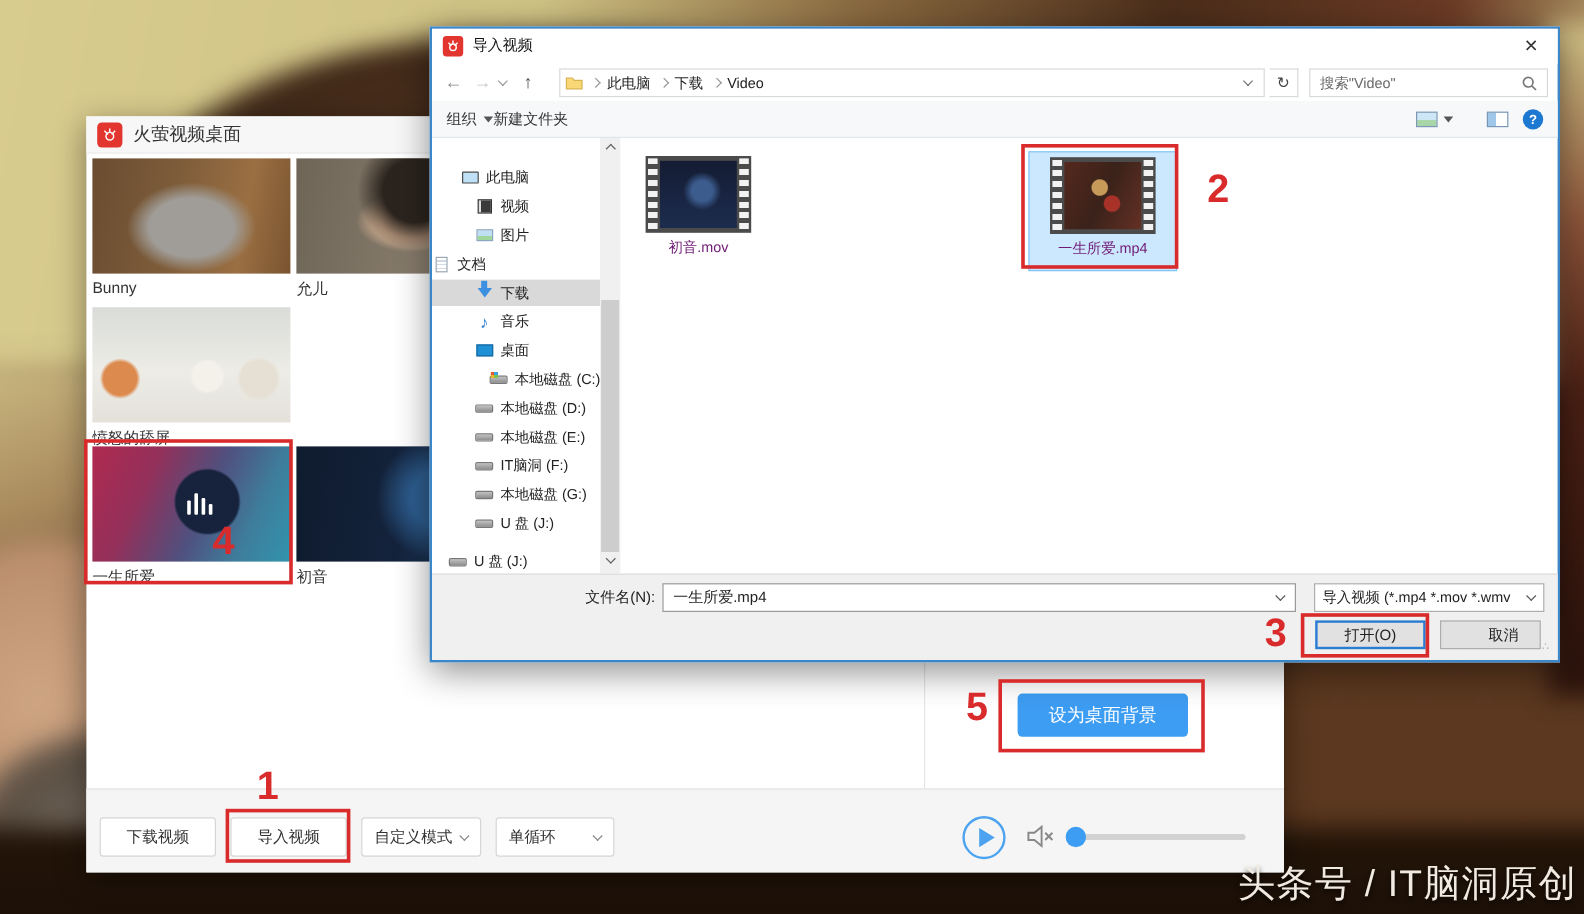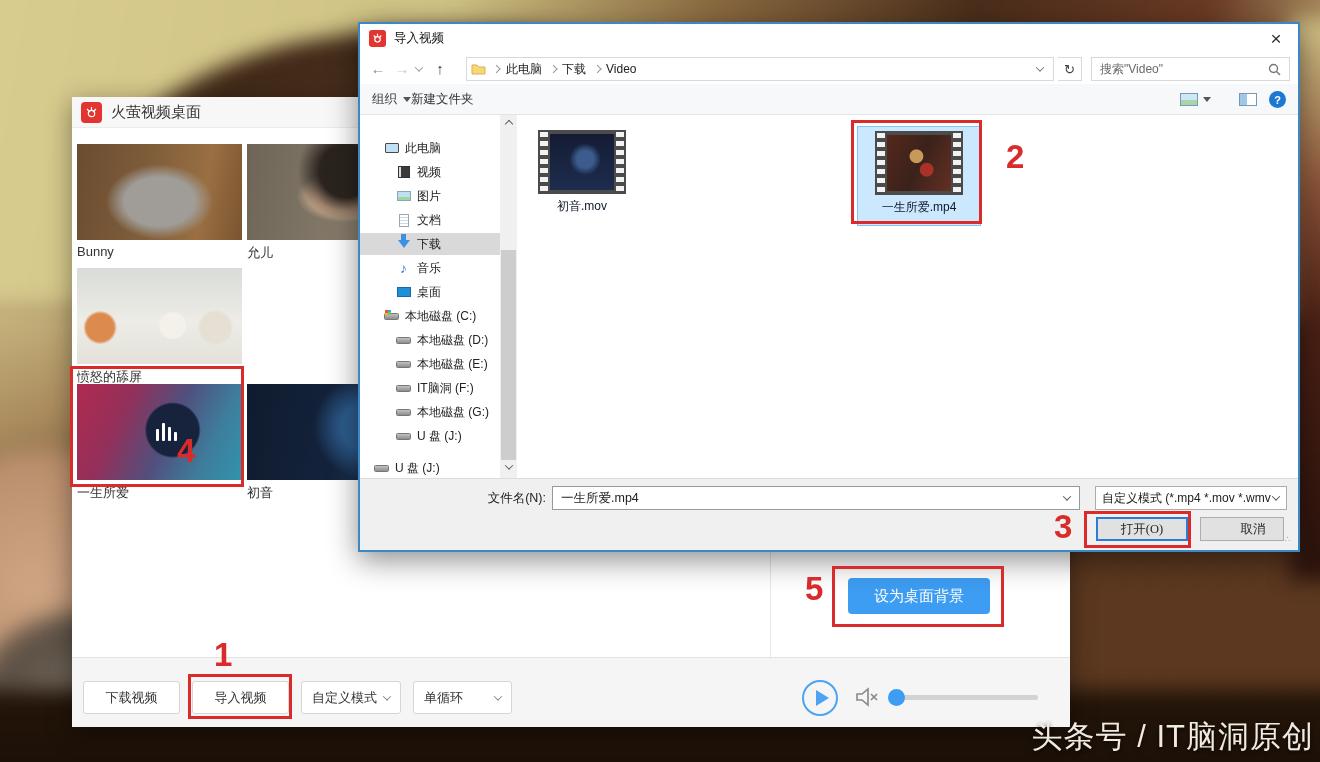--- a/index.html
+++ b/index.html
@@ -33,21 +33,21 @@
     box-shadow:0 6px 24px rgba(0,0,0,.4); z-index:10; }
   .app-titlebar { position:absolute; left:0; top:0; right:0; height:31px; background:#f7f7f7;
     border-bottom:1px solid #ebebeb; display:flex; align-items:center; }
   .app-logo { width:21px; height:21px; margin-left:9px; border-radius:4px; background:#e23530;
     display:flex; align-items:center; justify-content:center; }
   .app-title { margin-left:9px; font-size:15px; color:#333; }
   .app-divider { position:absolute; left:698px; top:31px; bottom:70px; width:0; border-left:1px solid #e6e6e6; }
   .app-bottombar { position:absolute; left:0; right:0; bottom:0; height:70px; background:#f5f5f5;
     border-top:1px solid #e2e2e2; }
 
-  .tile { position:absolute; width:132px;margin-top:12px; }
+  .tile { position:absolute; width:132px; }
   .tile-img { width:165px; height:96px; }
   .tile-label { margin-top:4px; font-size:13px; color:#333; }
 
   .t-bunny { background:radial-gradient(ellipse at 50% 60%,#a09d98 0 30%,rgba(0,0,0,0) 46%),
     linear-gradient(100deg,#6a4c30 0%,#7d5c3a 40%,#9a6f42 75%,#7a5430 100%); }
   .t-yuner { background:radial-gradient(circle at 60% 28%,#2b241e 0 22%,rgba(0,0,0,0) 40%),
     radial-gradient(ellipse at 58% 55%,#d9b394 0 18%,rgba(0,0,0,0) 34%),
     linear-gradient(100deg,#6e6557 0%,#857a6a 60%,#97897a 100%); }
   .t-birds { background:radial-gradient(circle at 14% 62%,#dd8a4e 0 9%,rgba(0,0,0,0) 11%),
     radial-gradient(circle at 58% 60%,#f4f1ea 0 11%,rgba(0,0,0,0) 13%),
@@ -141,34 +141,34 @@
     background:repeating-linear-gradient(#f2f2f2 0 5px,#4b4b4b 5px 9px); }
   .film::before { left:2px; } .film::after { right:2px; }
   .screen { position:absolute; left:12px; right:12px; top:4px; bottom:4px; }
   .s-miku { background:radial-gradient(circle at 55% 45%,#3c5c8e 0 18%,rgba(0,0,0,0) 34%),linear-gradient(#141c33,#1d2c4e); }
   .s-jile { background:linear-gradient(115deg,#eaf2f8 0%,#c2d9ea 45%,#9cc0d8 100%); }
   .s-minion { background:radial-gradient(circle at 28% 58%,#e0b23a 0 16%,rgba(0,0,0,0) 18%),
     radial-gradient(circle at 66% 52%,#e0b23a 0 18%,rgba(0,0,0,0) 20%),linear-gradient(#32291c,#4c3e28); }
   .s-love { background:radial-gradient(circle at 46% 38%,#c89a5a 0 13%,rgba(0,0,0,0) 15%),
     radial-gradient(circle at 62% 62%,#a83228 0 12%,rgba(0,0,0,0) 14%),
     linear-gradient(115deg,#55281e 0%,#3a221a 50%,#643024 100%); }
-  .fname { margin-top:4px; font-size:12px; color:#0f172a; }
+  .fname { margin-top:4px; font-size:12px; color:#701a75; }
 
   
   .dlg-footer { position:absolute; left:0; right:0; bottom:0; height:72px; background:#f0f0f0; border-top:1px solid #dcdcdc; }
   .fn-label { position:absolute; left:0; top:11px; width:186px; text-align:right; font-size:12.5px; }
   .fn-input { position:absolute; left:192px; top:7px; width:528px; height:24px; background:#fff;
     border:1px solid #999; display:flex; align-items:center; padding:0 8px; font-size:12.5px; }
   .fn-input .chev { position:absolute; right:9px; color:#555; }
   .ft-combo { position:absolute; left:735px; top:7px; width:192px; height:24px; background:#fff;
     border:1px solid #adadad; display:flex; align-items:center; padding:0 6px; font-size:12px; white-space:nowrap; overflow:hidden; }
   .ft-combo .chev { position:absolute; right:7px; color:#555; }
   .btn { position:absolute; top:38px; height:24px; background:#e1e1e1; border:1px solid #adadad;
     display:flex; align-items:center; justify-content:center; font-size:12.5px; }
-  .btn-open { left:736px; width:92px; border:2px solid #2b7cd3;font-family:Liberation Serif, serif; }
+  .btn-open { left:736px; width:92px; border:2px solid #2b7cd3; }
   .btn-cancel { left:840px; width:84px;padding-left:22px; }
   .grip { position:absolute; right:3px; bottom:3px; width:10px; height:10px; color:#aaa; font-size:9px; line-height:5px; letter-spacing:1px; }
 
   
   .anno { position:absolute; border:3px solid #d92b2b; z-index:30; }
   .anno-num { position:absolute; color:#d92b2b; font-size:33px; font-weight:600; z-index:30; }
 
   svg { display:block; }
 </style>
 </head>
@@ -325,21 +325,21 @@
           <span class="i-film"></span>
         </span>
       <span>视频</span>
     </div>
     <div class="tree-item" style="top:70px; padding-left:36px;">
       <span class="ti">
           <span class="i-pic"></span>
         </span>
       <span>图片</span>
     </div>
-    <div class="tree-item" style="top:94px; padding-left:36px;">
+    <div class="tree-item" style="top:94px; ">
       <span class="ti">
           <span class="i-doc"></span>
         </span>
       <span>文档</span>
     </div>
     <div class="tree-item sel" style="top:118px; padding-left:36px;">
       <span class="ti">
           <span class="i-down"></span>
         </span>
       <span>下载</span>
@@ -347,21 +347,21 @@
     <div class="tree-item" style="top:142px; padding-left:36px;">
       <span class="ti i-music">♪</span>
       <span>音乐</span>
     </div>
     <div class="tree-item" style="top:166px; padding-left:36px;">
       <span class="ti">
           <span class="i-desktop"></span>
         </span>
       <span>桌面</span>
     </div>
-    <div class="tree-item" style="top:190px; padding-left:24px;">
+    <div class="tree-item" style="top:190px; padding-left:48px;">
       <span class="ti">
           <span class="i-disk i-disk-os"></span>
         </span>
       <span>本地磁盘 (C:)</span>
     </div>
     <div class="tree-item" style="top:214px; padding-left:36px;">
       <span class="ti">
           <span class="i-disk"></span>
         </span>
       <span>本地磁盘 (D:)</span>
@@ -416,21 +416,21 @@
     <div class="fname">一生所爱.mp4</div>
   </div>
 
   <div class="dlg-footer">
     <div class="fn-label">文件名(N):</div>
     <div class="fn-input">
       <span>一生所爱.mp4</span>
       <span class="chev"></span>
     </div>
     <div class="ft-combo">
-      <span>自定义模式 (*.mp4 *.mov *.wmv</span>
+      <span>导入视频 (*.mp4 *.mov *.wmv</span>
       <span class="chev"></span>
     </div>
     <div class="btn btn-open">打开(O)</div>
     <div class="btn btn-cancel">取消</div>
     <div class="grip">∴</div>
   </div>
 </div>
 
 <div class="anno" style="left:188px; top:674px; width:104px; height:45px;"></div>
 <div class="anno-num" style="left:214px; top:636px;">1</div>

